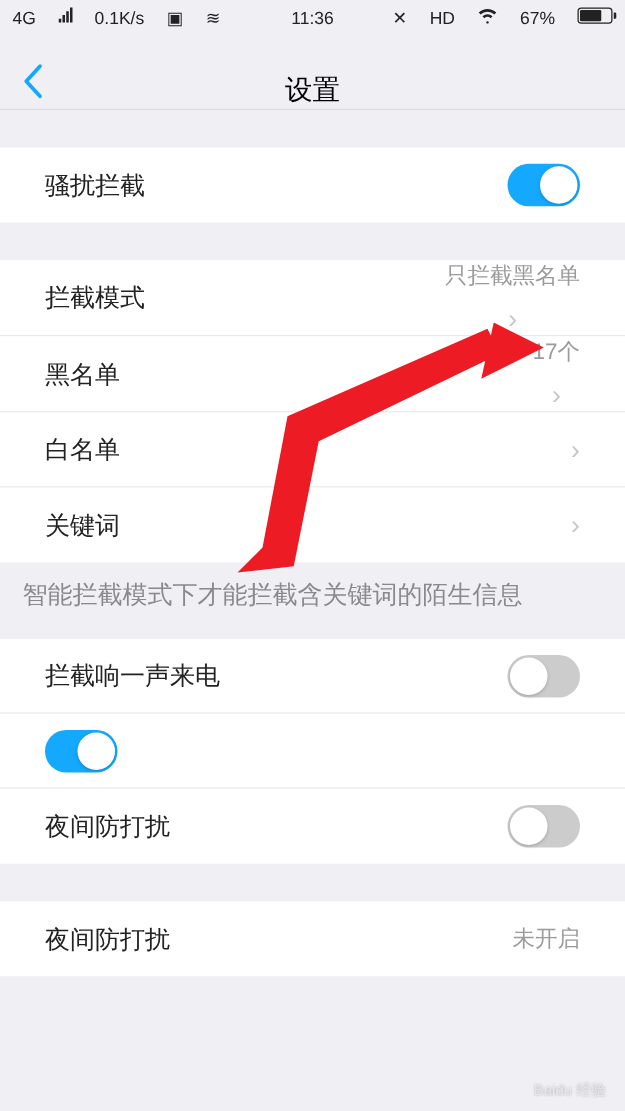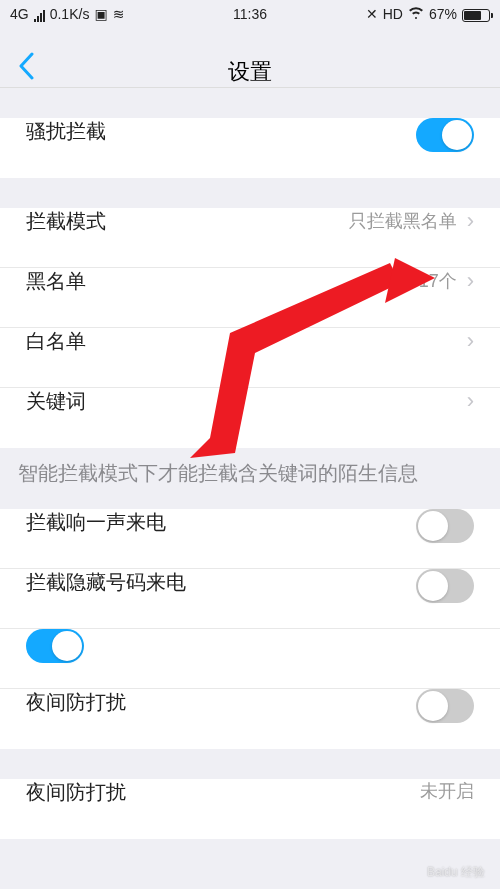--- a/index.html
+++ b/index.html
@@ -20,22 +20,22 @@
       display: flex;
       justify-content: space-between;
       align-items: center;
       padding: 0 10px;
       font-size: 14px;
       color: #222;
       background: #efeff4;
     }
     .status-left, .status-right {
       display: flex;
-      align-items: flex-end;
-      gap: 5px;
+      align-items: flex-start;
+      gap: 18px;
     }
     .status-center {
       position: absolute;
       left: 50%;
       transform: translateX(-50%);
       font-weight: 500;
     }
     .battery {
       width: 28px;
       height: 13px;
@@ -83,36 +83,37 @@
       font-weight: 500;
       color: #000;
     }
     .section {
       margin-top: 30px;
     }
     .row {
       background: #fff;
       min-height: 60px;
       display: flex;
-      align-items: flex-start;
+      align-items: center;
       justify-content: space-between;
-      padding: 0 26px;
+      padding: 0 36px;
       border-bottom: 1px solid #e8e8e8;
     }
     .row:last-child {
       border-bottom: none;
     }
     .row-label {
       font-size: 20px;
       color: #222;
     }
     .row-right {
       display: flex;
       align-items: center;
       gap: 10px;
+      flex-direction: column;
     }
     .row-value {
       font-size: 18px;
       color: #9b9b9b;
     }
     .chevron {
       color: #c7c7cc;
       font-size: 22px;
     }
     .toggle {
@@ -261,26 +262,20 @@
 <div class="hint">智能拦截模式下才能拦截含关键词的陌生信息</div>
 
 <div class="section" style="margin-top:10px">
   <div class="row">
     <span class="row-label">拦截响一声来电</span>
     <div class="toggle off">
         <div class="toggle-knob"></div>
       </div>
   </div>
   <div class="row">
-    <span class="row-label">拦截隐藏号码来电</span>
-    <div class="toggle off">
-        <div class="toggle-knob"></div>
-      </div>
-  </div>
-  <div class="row">
     <div class="toggle on">
         <div class="toggle-knob"></div>
       </div>
   </div>
   <div class="row">
     <span class="row-label">夜间防打扰</span>
     <div class="toggle off">
         <div class="toggle-knob"></div>
       </div>
   </div>

